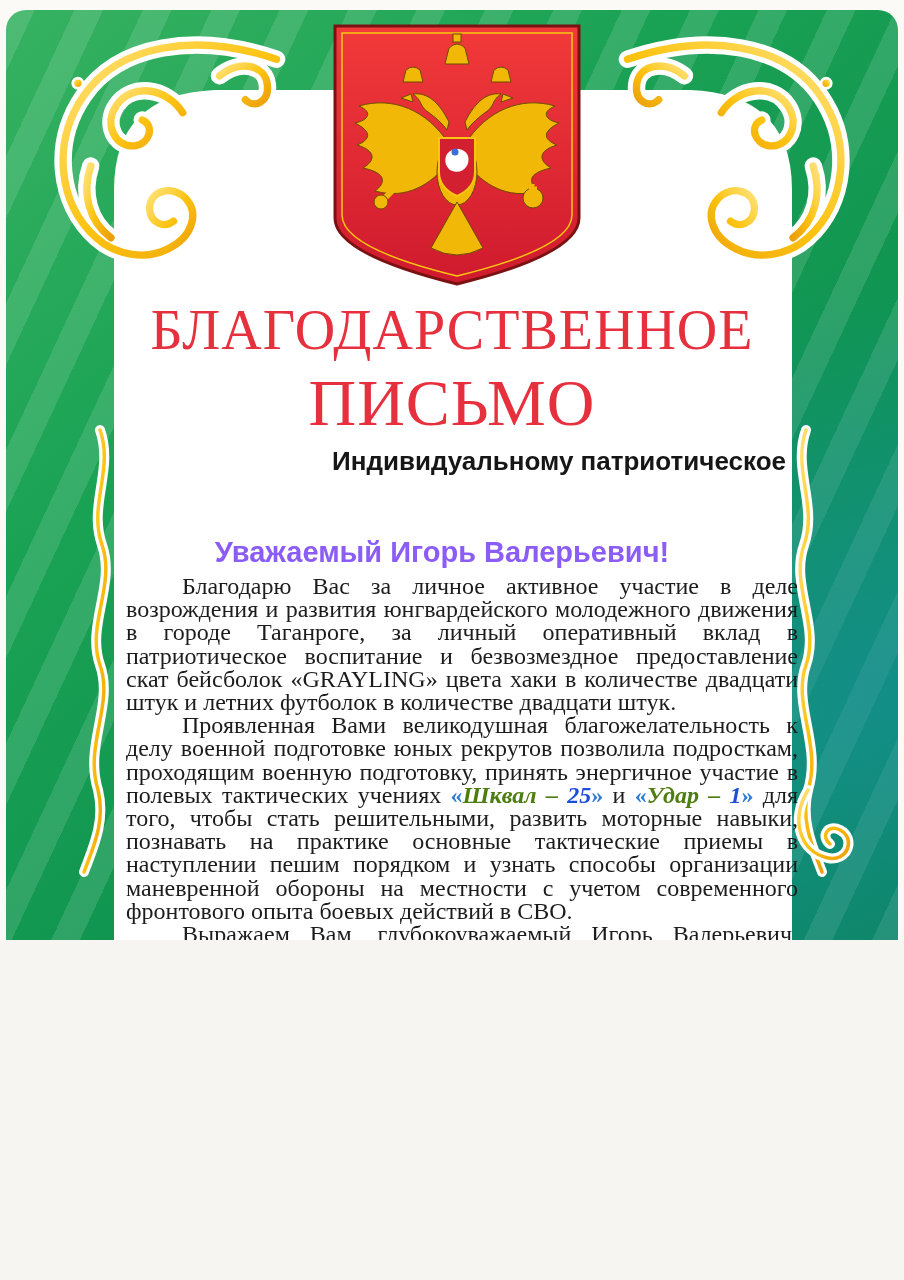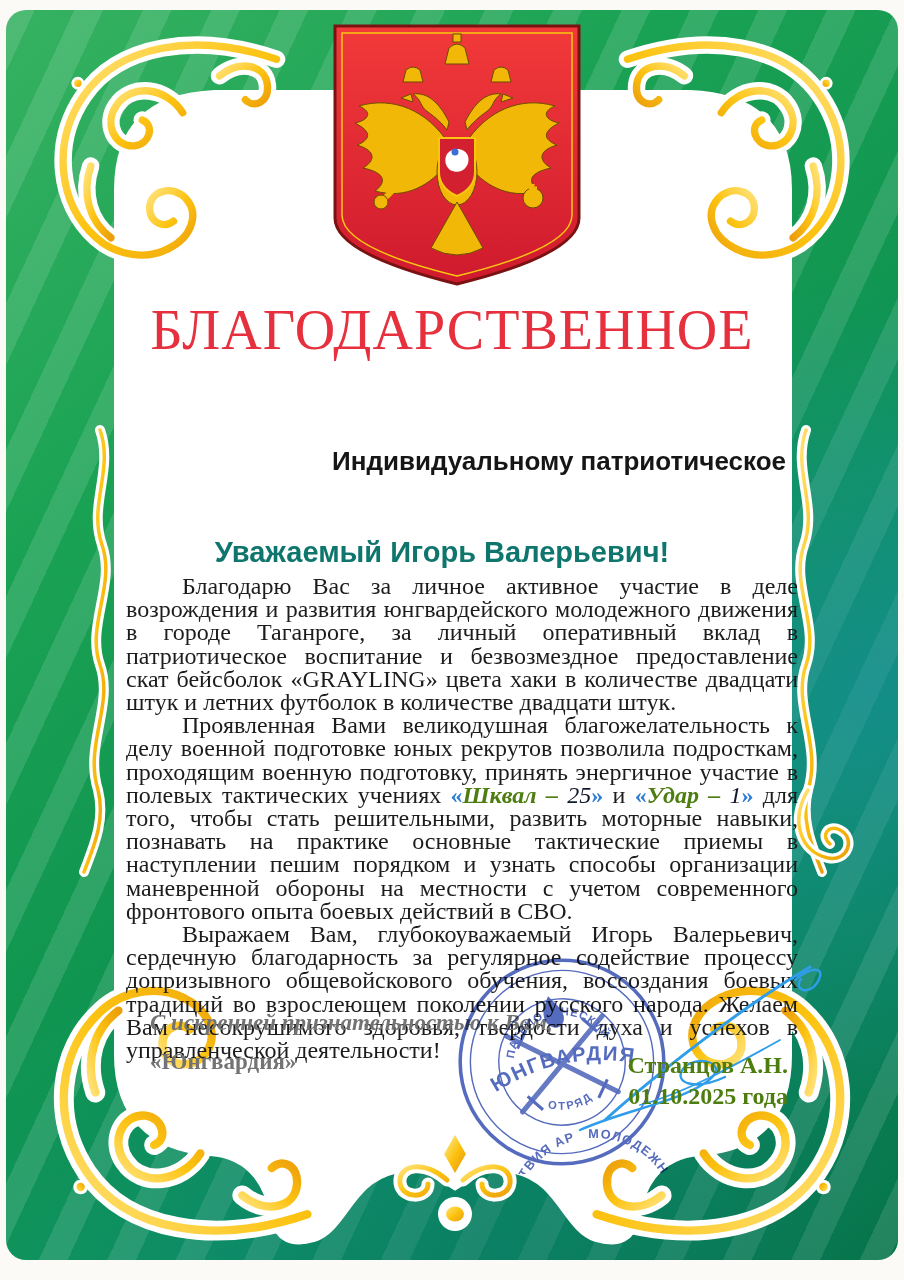--- a/index.html
+++ b/index.html
@@ -1,42 +1,42 @@
 <!DOCTYPE html>
 <html lang="ru"><head>
 <meta charset="utf-8">
 <style>
   html,body{margin:0;padding:0;background:#f6f5f1;}
-  .page{position:relative;width:904px;height:1280px;background:#fbfaf7;overflow:hidden;
+  .page{position:relative;width:904px;height:940px;background:#fbfaf7;overflow:hidden;
         font-family:"Liberation Serif",serif;}
   
   .frame-bg{position:absolute;left:6px;top:10px;width:892px;height:1250px;border-radius:20px;
     background:
       radial-gradient(circle at 97% 54%, rgba(24,140,165,.55), rgba(24,140,165,0) 38%),
       radial-gradient(circle at 55% 99%, rgba(10,120,110,.45), rgba(10,120,110,0) 35%),
       repeating-linear-gradient(115deg, rgba(255,255,255,.12) 0 26px, rgba(255,255,255,0) 26px 62px),
       linear-gradient(140deg,#36b261 0%, #1aa254 28%, #109550 52%, #0e9066 72%, #0a8055 88%, #067347 100%);
   }
   .deco{position:absolute;left:0;top:0;pointer-events:none;}
   
   .abs{position:absolute;}
   .title{width:680px;left:112px;text-align:center;color:#e7303e;font-family:"Liberation Serif",serif;
          font-weight:400;line-height:1;letter-spacing:1px;white-space:nowrap;}
   .title1{top:302px;font-size:56px;}
   .title2{top:370px;font-size:66px;}
   .addressee{right:118px;text-align:right;font-family:"Liberation Sans",sans-serif;
              font-weight:bold;font-size:26px;color:#161616;line-height:38px;top:442px;}
   .salutation{left:112px;width:660px;text-align:center;top:536px;font-family:"Liberation Sans",sans-serif;
-              font-weight:bold;font-size:29px;color:#0f766e;}
+              font-weight:bold;font-size:29px;color:#8b5cf6;}
   .bodytext{left:126px;width:672px;top:575px;font-size:24px;line-height:23.2px;color:#1c1c1c;
             text-align:justify;}
   .bodytext p{margin:0;text-indent:56px;}
   .ex-red{color:#4d7c0f;font-weight:bold;font-style:italic;}
   .ex-blue{color:#2d7cd6;font-weight:bold;}
-  .ex-blue-num{color:#0f172a;font-weight:normal;font-style:italic;}
+  .ex-blue-num{color:#1d4ed8;font-weight:bold;font-style:italic;}
   .closing{left:150px;top:1008px;font-size:23px;color:#737373;line-height:30px;}
   .closing .c1{font-weight:bold;font-style:italic;}
   .closing .c2{font-weight:bold;padding-left:8px;}
   .closing .c3{font-weight:bold;padding-left:0px;margin-top:9px;}
   .signer{right:116px;top:1050px;text-align:right;font-weight:bold;font-size:24px;
           color:#4d7c0f;line-height:31px;}
   .stamp-wrap{left:450px;top:950px;width:224px;height:224px;mix-blend-mode:multiply;opacity:.88;}
   .sig-wrap{left:545px;top:945px;width:300px;height:200px;}
 </style>
 </head>
@@ -143,20 +143,21 @@
       <circle cx="204" cy="176" r="10"></circle>
       <path d="M 204,162 V 170 M 200,166 H 208" stroke="#f2b807" stroke-width="3"></path>
     </g>
 
     <path d="M 110,116 H 146 V 150 Q 146,166 128,174 Q 110,166 110,150 Z" fill="#d32030" stroke="#f9c711" stroke-width="2"></path>
     <path d="M 118,132 C 124,124 136,126 139,134 C 142,144 132,154 121,148 C 116,144 115,137 118,132 Z" fill="#ffffff"></path>
     <circle cx="126" cy="130" r="3.5" fill="#3a6fd8"></circle>
   </svg>
 
   <div class="abs title title1">БЛАГОДАРСТВЕННОЕ</div>
+  <div class="abs title title2">ПИСЬМО</div>
 
   <div class="abs addressee">
     <div>Индивидуальному патриотическое</div>
   </div>
 
   <div class="abs salutation">Уважаемый Игорь Валерьевич!</div>
 
   <div class="abs bodytext">
     <p>Благодарю  Вас за личное активное участие в деле возрождения и развития  юнгвардейского молодежного движения в городе Таганроге, за личный оперативный вклад в патриотическое воспитание и  безвозмездное предоставление скат бейсболок  «GRAYLING» цвета хаки в количестве двадцати штук и летних футболок  в количестве двадцати штук.</p>
     <p>

